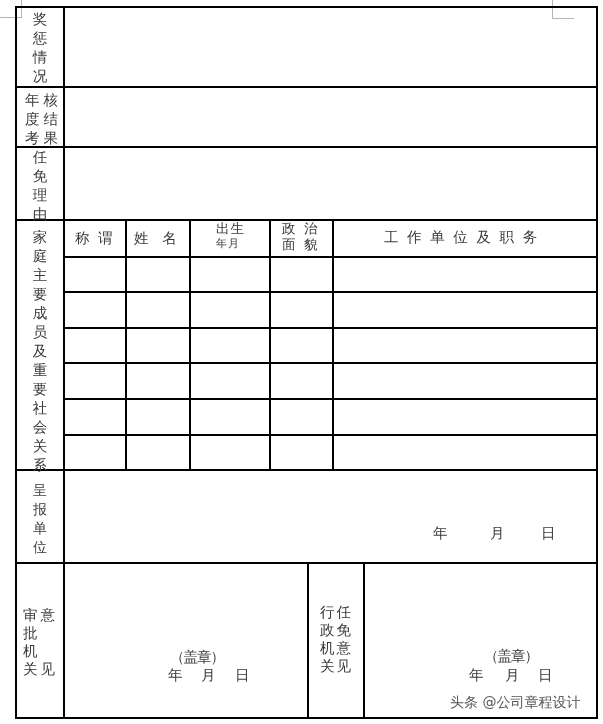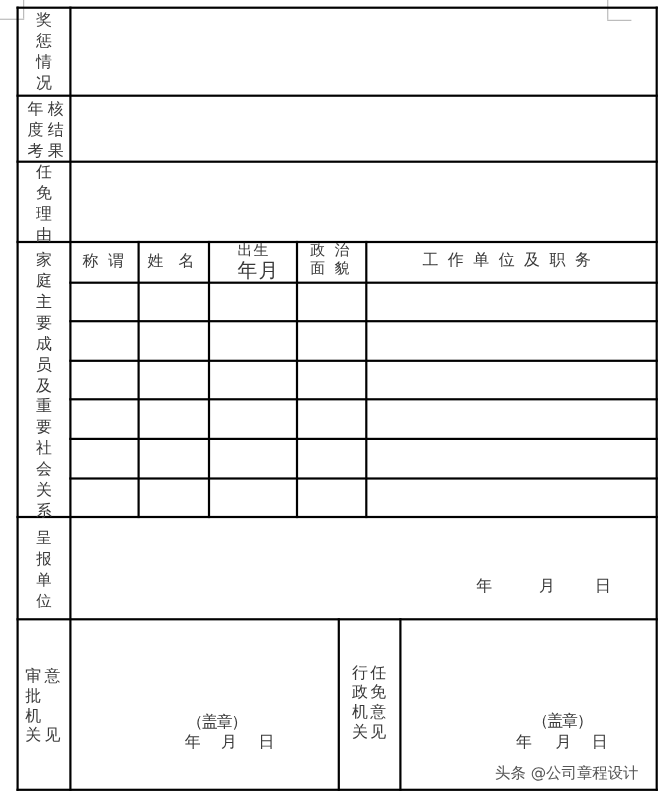--- a/index.html
+++ b/index.html
@@ -97,21 +97,21 @@
   <span>要</span>
   <span>社</span>
   <span>会</span>
   <span>关</span>
   <span>系</span>
 </div>
 
 <div class="txt" style="left:75px;top:231px;letter-spacing:2px;white-space:pre;">称 谓</div>
 <div class="txt" style="left:134px;top:231px;white-space:pre;">姓   名</div>
 <div class="txt" style="left:216px;top:222px;font-size:13.5px;letter-spacing:1px;">出生</div>
-<div class="txt" style="left:216px;top:238px;font-size:18px;letter-spacing:1px;">年月</div>
+<div class="txt" style="left:216px;top:238px;font-size:11px;letter-spacing:1px;">年月</div>
 <div class="txt" style="left:282px;top:222px;font-size:13.5px;white-space:pre;">政  治</div>
 <div class="txt" style="left:282px;top:238px;font-size:13.5px;white-space:pre;">面  貌</div>
 <div class="txt" style="left:384px;top:230px;letter-spacing:2px;white-space:pre;">工 作 单 位 及 职 务</div>
 
 <div>
   <div>
     <div class="cell" style="left:65px;top:258px;width:60px;height:33px;"></div>
     <div class="cell" style="left:127px;top:258px;width:62px;height:33px;"></div>
     <div class="cell" style="left:191px;top:258px;width:78px;height:33px;"></div>
     <div class="cell" style="left:271px;top:258px;width:61px;height:33px;"></div>

